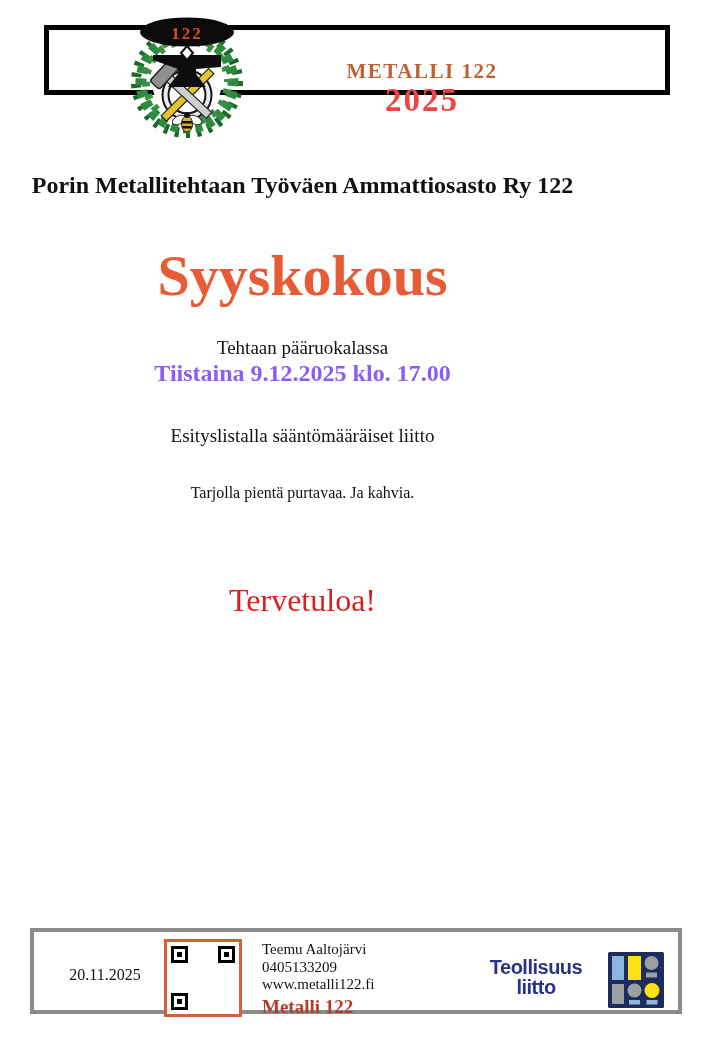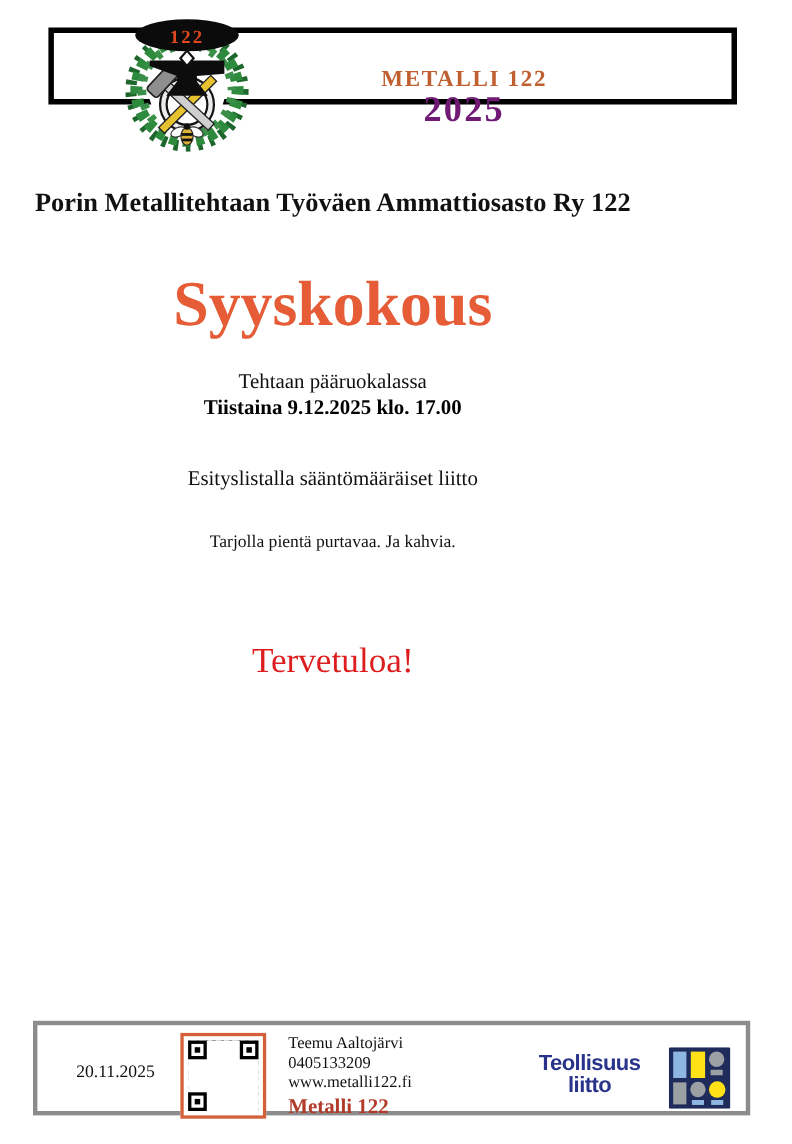--- a/index.html
+++ b/index.html
@@ -9,30 +9,30 @@
     font-family:"Liberation Serif","DejaVu Serif",serif; color:#111; overflow:hidden;
   }
 
   
   .header-box {
     position:absolute; left:44px; top:25px; width:626px; height:70px;
     border:5px solid #000; background:#fff;
   }
   .header-text { position:absolute; left:248px; top:30px; width:250px; text-align:center; }
   .header-org  { font-size:21px; font-weight:bold; color:#C06030; letter-spacing:1.5px; line-height:23px; }
-  .header-year { font-size:33px; font-weight:bold; color:#701a75; letter-spacing:2px; line-height:35px; }
+  .header-year { font-size:33px; font-weight:bold; color:#ef4444; letter-spacing:2px; line-height:35px; }
 
-  .emblem { position:absolute; left:99px; top:8px; width:142px; height:130px; }
+  .emblem { position:absolute; left:116px; top:8px; width:142px; height:130px; }
 
   
   .line { position:absolute; left:0; width:605px; text-align:center; }
   .title        { top:172px; font-size:24px; font-weight:bold; color:#111; }
   .heading      { top:242px; font-size:58px; font-weight:bold; color:#E55C36; }
   .venue        { top:337px; font-size:19px; }
-  .datetime     { top:360px; font-size:19px; font-weight:bold; color:#000000; }
+  .datetime     { top:360px; font-size:24px; font-weight:bold; color:#8b5cf6; }
   .agenda       { top:425px; font-size:19px; }
   .refreshments { top:484px; font-size:16px; }
   .welcome      { top:582px; font-size:32px; font-weight:normal; color:#DE1E1E; }
 
   
   .footer-box {
     position:absolute; left:30px; top:928px; width:652px; height:86px;
     border:4px solid #8C8C8C; background:#fff;
   }
   .f-date { position:absolute; left:16px; top:34px; width:110px; font-size:16px; text-align:center; }

